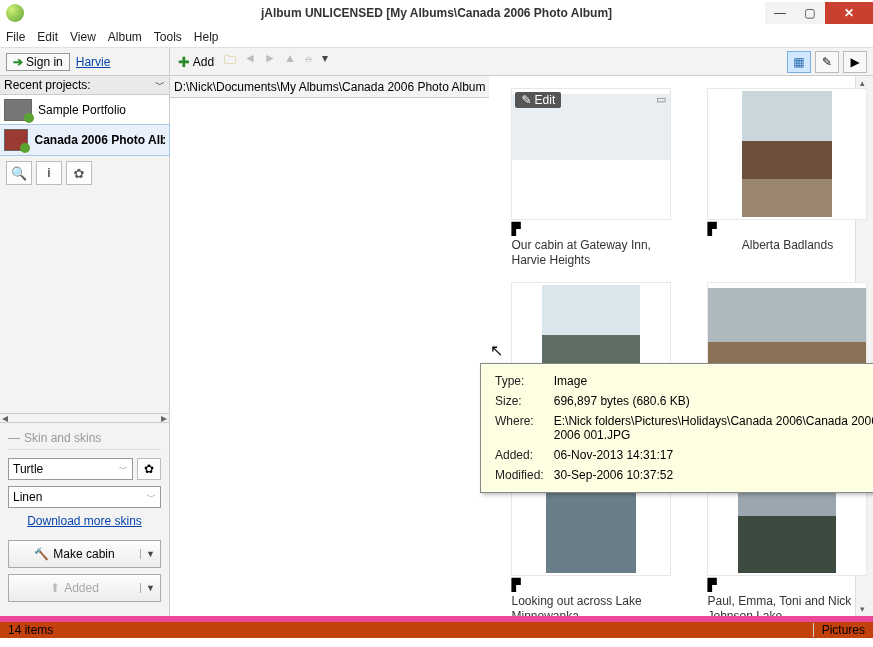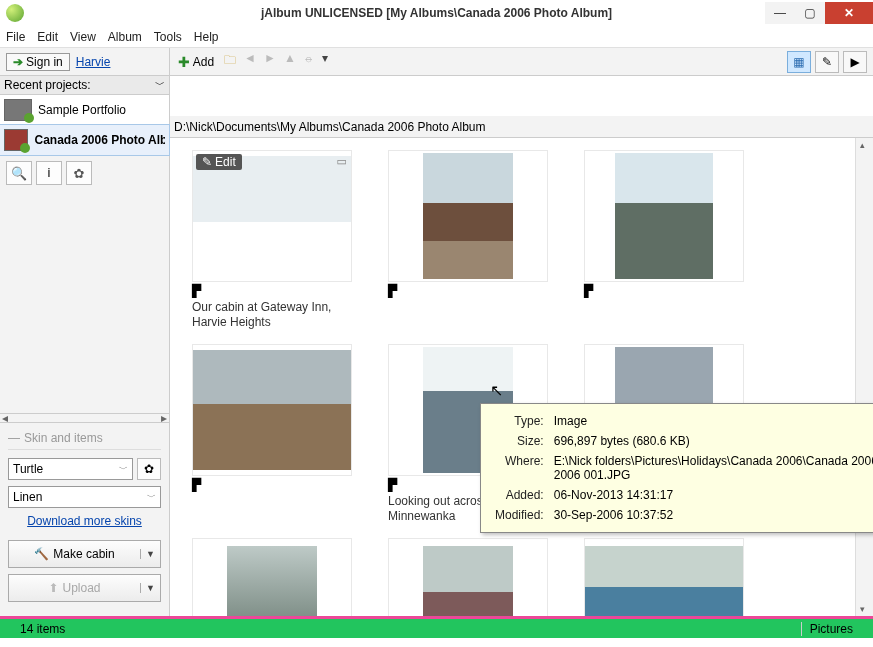--- a/index.html
+++ b/index.html
@@ -53,44 +53,44 @@
 .row { display: flex; gap: 4px; margin-bottom: 6px; }
 .sel-box { flex: 1; background: #fff; border: 1px solid #999; padding: 2px 4px; display: flex; justify-content: space-between; align-items: center; height: 22px; gap: 24px; }
 .sel-box .chev { font-size: 9px; color: #444; }
 .gear { width: 24px; height: 22px; border: 1px solid #bbb; background: #fdfdfd; display: flex; align-items: center; justify-content: center; }
 .dl-link { text-align: center; margin: 4px 0 12px; }
 .big-btn { background: linear-gradient(#fdfdfd,#ececec); border: 1px solid #aaa; height: 28px; display: flex; align-items: center; margin-bottom: 6px; }
 .big-btn .lbl { flex: 1; display: flex; align-items: center; justify-content: center; gap: 4px; }
 .big-btn .drop { width: 20px; border-left: 1px solid #aaa; text-align: center; font-size: 9px; color:#444; }
 .big-btn.disabled .lbl { color: #a8a8a8; }
 
-.main { flex: 1; display: flex; flex-direction: column; position: relative; margin-top: 40px; }
+.main { flex: 1; display: flex; flex-direction: row; position: relative; }
 .pathbar { height: 22px; background: #f3f3f3; border-bottom: 1px solid #ccc; padding: 0 4px; display: flex; align-items: center; font-size: 11px; }
 .grid-area { flex: 1; background: #fff; overflow: hidden; position: relative; padding: 12px 0 0 22px; }
 .scroll-v { position: absolute; right: 0; top: 0; bottom: 0; width: 18px; background: #f3f3f3; border-left: 1px solid #ddd; }
 .scroll-v::before { content:"▴"; position:absolute; top:2px; left:4px; font-size:9px; color:#666;}
 .scroll-v::after { content:"▾"; position:absolute; bottom:2px; left:4px; font-size:9px; color:#666;}
 .grid { display: flex; flex-wrap: wrap; gap: 0 36px; }
 .cell { width: 160px; margin-bottom: 14px; }
 .thumb-box { width: 160px; height: 132px; border: 1px solid #e8e8e8; display: flex; align-items: center; justify-content: center; position: relative; background:#fff; }
 .thumb-img { background: #7a9a8a; }
 .edit-tag { position: absolute; top: 3px; left: 3px; background: #555; color: #fff; padding: 1px 6px; display: flex; align-items: center; gap: 3px; font-size: 11px; border-radius:2px;}
 .fold-ic { position: absolute; top: 4px; right: 4px; color: #888; font-size: 11px; }
 .seq { font-size: 12px; color: #000; margin-top: 2px; }
 .seq .flag { display:inline-block; width:10px; }
 .caption { margin-top: 2px; color: #333; line-height: 1.25; }
 .cell.center .caption { text-align: center; }
 
 .tooltip { position: absolute; left: 310px; top: 287px; width: 542px; background: #feffe2; border: 1px solid #888; box-shadow: 2px 2px 4px rgba(0,0,0,0.25); padding: 6px 8px; z-index: 50; }
 .tooltip table td { padding: 2px 4px; vertical-align: top; }
-.tooltip td.k { text-align: right; color: #222; }
+.tooltip td.k { color: #222; }
 
 .cursor { position: absolute; left: 320px; top: 265px; pointer-events: none; font-size: 16px; z-index: 60; color: #000; }
 
-.statusbar { height: 22px; background: #22c55e; border-top: 3px solid #ec4899; display: flex; align-items: center; padding: 0 20px; justify-content: space-between; }
+.statusbar { height: 22px; background: #c2410c; border-top: 6px solid #ec4899; display: flex; align-items: center; padding: 0 8px; justify-content: space-between; }
 .statusbar .cap { border-left: 1px solid #ccc; padding-left: 8px; }
 
 </style>
 </head>
 <body>
 
 <div class="titlebar">
   <div class="icon"></div>
   <div class="title">jAlbum UNLICENSED [My Albums\Canada 2006 Photo Album]</div>
   <div class="winbtns">
@@ -162,21 +162,21 @@
       <div class="sq">✿</div>
     </div>
     <div style="flex:1"></div>
     <div class="side-scroll">
         <span>◂</span>
         <span>▸</span>
       </div>
     <div class="side-bottom">
       <div class="skin-hdr">
           <span>—</span>
-          <span>Skin and items</span>
+          <span>Skin and skins</span>
           <span style="flex:1;border-bottom:0"></span>
         </div>
       <div class="row">
         <div class="sel-box">
           <span>Turtle</span>
             <span class="chev">﹀</span>
         </div>
         <div class="gear">✿</div>
       </div>
       <div class="row">
@@ -189,21 +189,21 @@
       <div class="big-btn">
         <div class="lbl">
             <span>🔨</span>
             <span>Make cabin</span>
           </div>
         <div class="drop">▼</div>
       </div>
       <div class="big-btn disabled">
         <div class="lbl">
             <span style="color:#bbb">⬆</span>
-            <span>Upload</span>
+            <span>Added</span>
           </div>
         <div class="drop">▼</div>
       </div>
     </div>
   </div>
 
   <div class="main">
     <div class="pathbar">
         <span>D:\Nick\Documents\My Albums\Canada 2006 Photo Album</span>
       </div>
@@ -220,20 +220,21 @@
               <div class="fold-ic">▭</div>
             </div>
             <div class="seq"><span class="flag">▛</span></div>
             <div class="caption">Our cabin at Gateway Inn, Harvie Heights</div>
           </div>
           <div class="cell center">
             <div class="thumb-box">
               <div class="thumb-img" style="width: 90px; height: 126px; background: linear-gradient(rgb(201, 215, 221) 40%, rgb(109, 79, 61) 40%, rgb(109, 79, 61) 70%, rgb(154, 134, 112) 70%);"></div>
             </div>
             <div class="seq"><span class="flag">▛</span></div>
+            <div class="caption">Alberta Badlands</div>
           </div>
           <div class="cell center">
             <div class="thumb-box">
               <div class="thumb-img" style="width: 98px; height: 126px; background: linear-gradient(rgb(217, 230, 236) 40%, rgb(95, 110, 100) 40%);"></div>
             </div>
             <div class="seq"><span class="flag">▛</span></div>
           </div>
           <div class="cell">
             <div class="thumb-box">
               <div class="thumb-img" style="width: 160px; height: 120px; background: linear-gradient(rgb(174, 185, 189) 45%, rgb(139, 114, 86) 45%);"></div>

